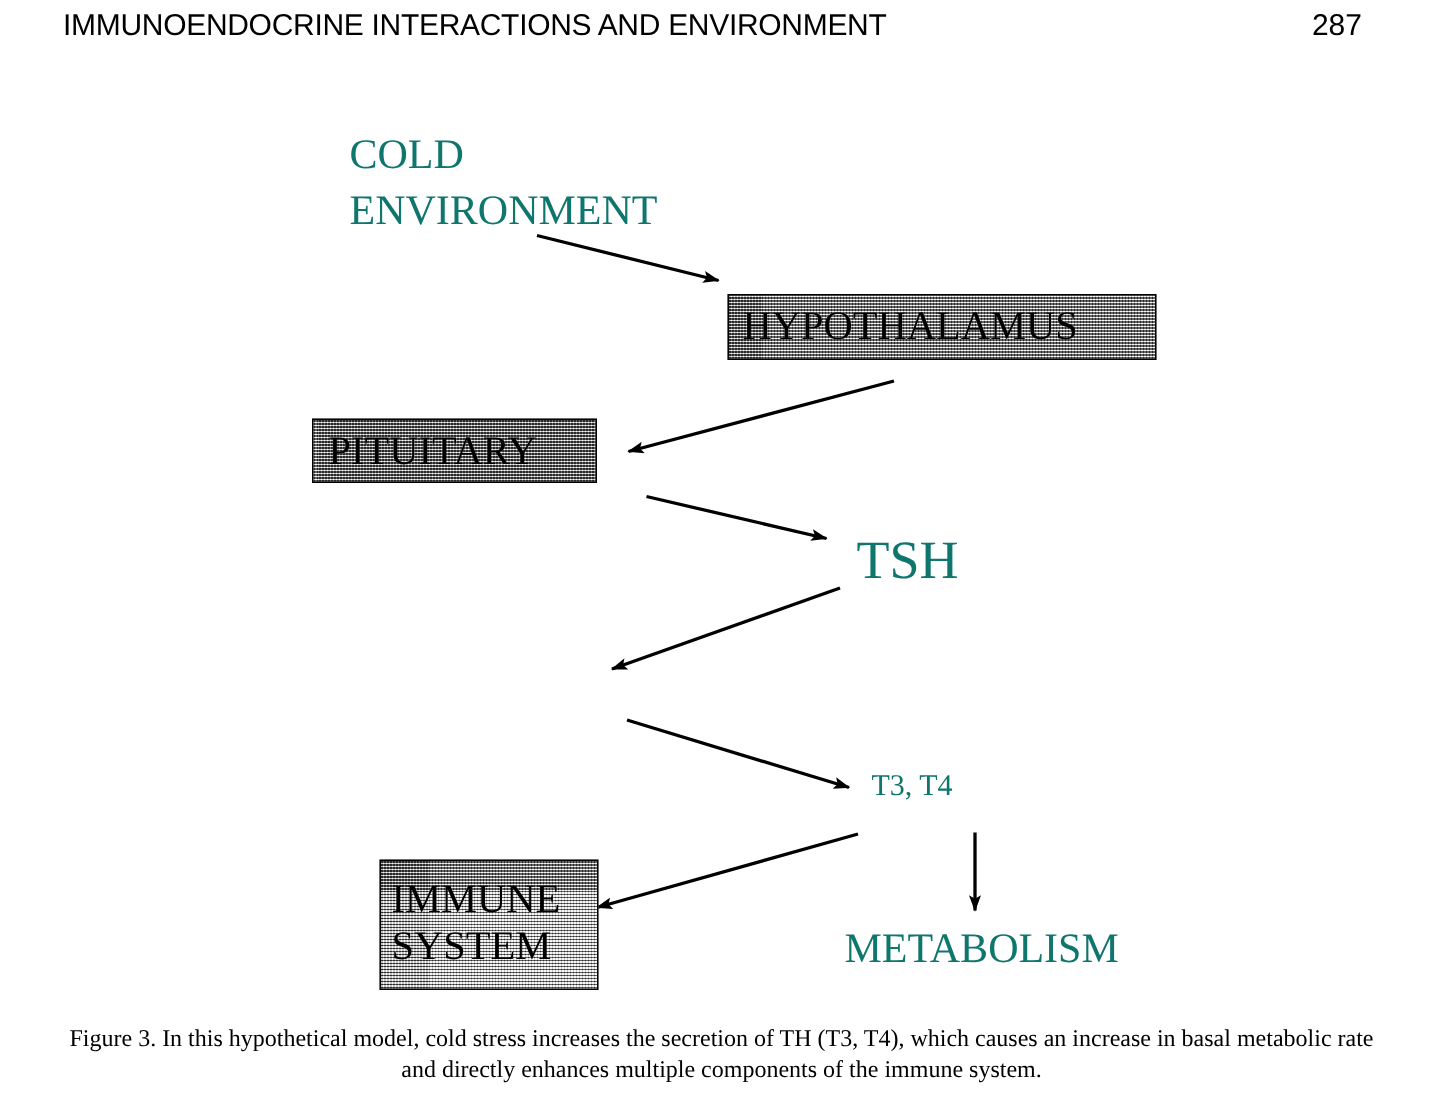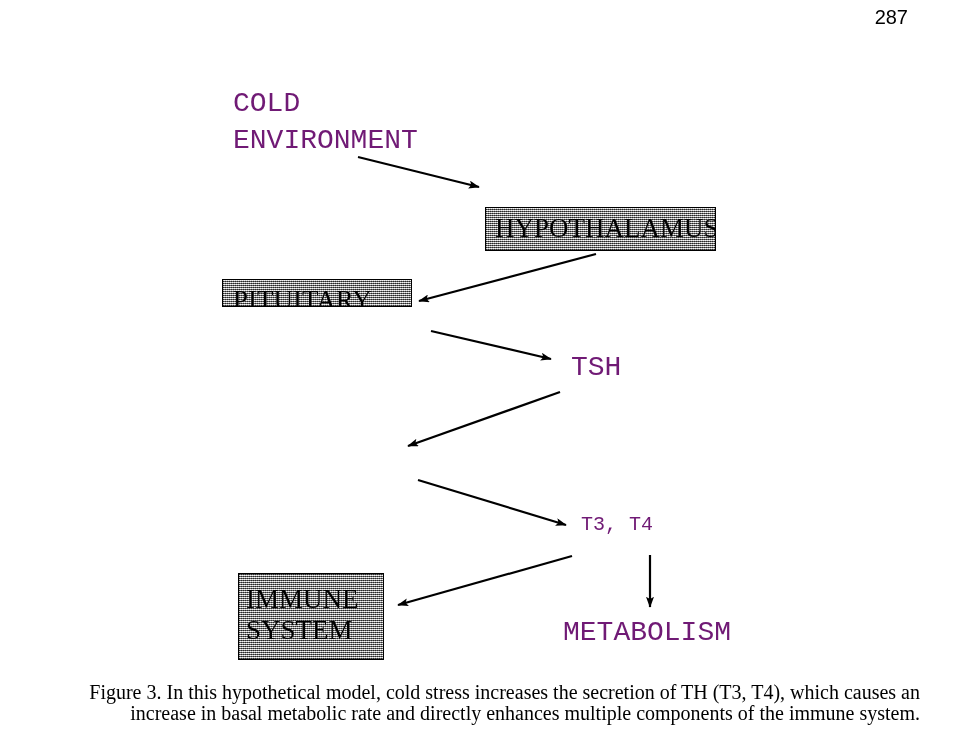--- a/index.html
+++ b/index.html
@@ -78,79 +78,80 @@
     position: absolute;
     font-family: "Liberation Serif", "DejaVu Serif", serif;
     font-size: 27px;
     line-height: 31px;
     color: #000000;
     white-space: pre-line;
     text-shadow: 0 0 1px rgba(255,255,255,0.35);
   }
 
   
-  #box-hypothalamus { left: 485px; top: 167px; width: 231px; height: 44px; }
+  #box-hypothalamus { left: 485px; top: 156px; width: 286px; height: 44px; }
   #box-hypothalamus .node-label { left: 9px; top: 5px; }
 
-  #box-pituitary { left: 222px; top: 239px; width: 190px; height: 28px; }
+  #box-pituitary { left: 208px; top: 239px; width: 190px; height: 43px; }
   #box-pituitary .node-label { left: 10px; top: 5px; }
 
   #box-thyroid { left: 244px; top: 397px; width: 155px; height: 42px; }
   #box-thyroid .node-label { left: 9px; top: 4px; }
 
-  #box-immune { left: 238px; top: 533px; width: 146px; height: 87px; }
+  #box-immune { left: 253px; top: 533px; width: 146px; height: 87px; }
   #box-immune .node-label { left: 7px; top: 10px; }
 
   
   .plain-label {
     position: absolute;
-    font-family: Liberation Mono, monospace;
-    color: #701a75;
+    font-family: Liberation Serif, serif;
+    color: #0f766e;
     white-space: pre-line;
   }
   #label-cold {
     left: 233px;
     top: 45px;
     font-size: 28px;
     line-height: 37px;
   }
   #label-tsh {
     left: 571px;
     top: 312px;
-    font-size: 28px;
+    font-size: 36px;
   }
   #label-t3t4 {
     left: 581px;
     top: 473px;
     font-size: 20px;
   }
   #label-metabolism {
     left: 563px;
     top: 577px;
     font-size: 28px;
     text-align: right;
   }
 
   
   .caption {
     position: absolute;
     left: 42px;
     top: 682px;
     width: 878px;
     font-family: "Liberation Serif", "DejaVu Serif", serif;
-    font-size: 20px;
+    font-size: 16px;
     line-height: 21px;
-    text-align: right;
+    text-align: center;
     color: #000000;
   }
 </style>
 </head>
 <body>
 
 <div class="page-header">
+  <div class="header-title">IMMUNOENDOCRINE INTERACTIONS AND ENVIRONMENT</div>
   <div class="header-page-number">287</div>
 </div>
 
 <div class="figure">
 
   <svg class="svg-layer" viewBox="0 0 954 630">
     <defs>
       <marker id="arrowhead" markerWidth="11" markerHeight="8" refX="10.2" refY="4" orient="auto" markerUnits="userSpaceOnUse">
         <path d="M0,0 L11,4 L0,8 L2.3,4 Z" fill="#000000"></path>
       </marker>

